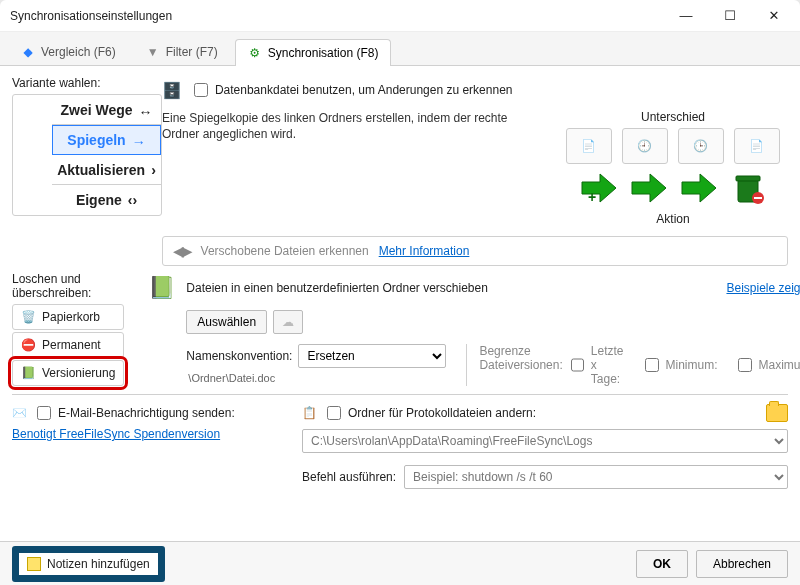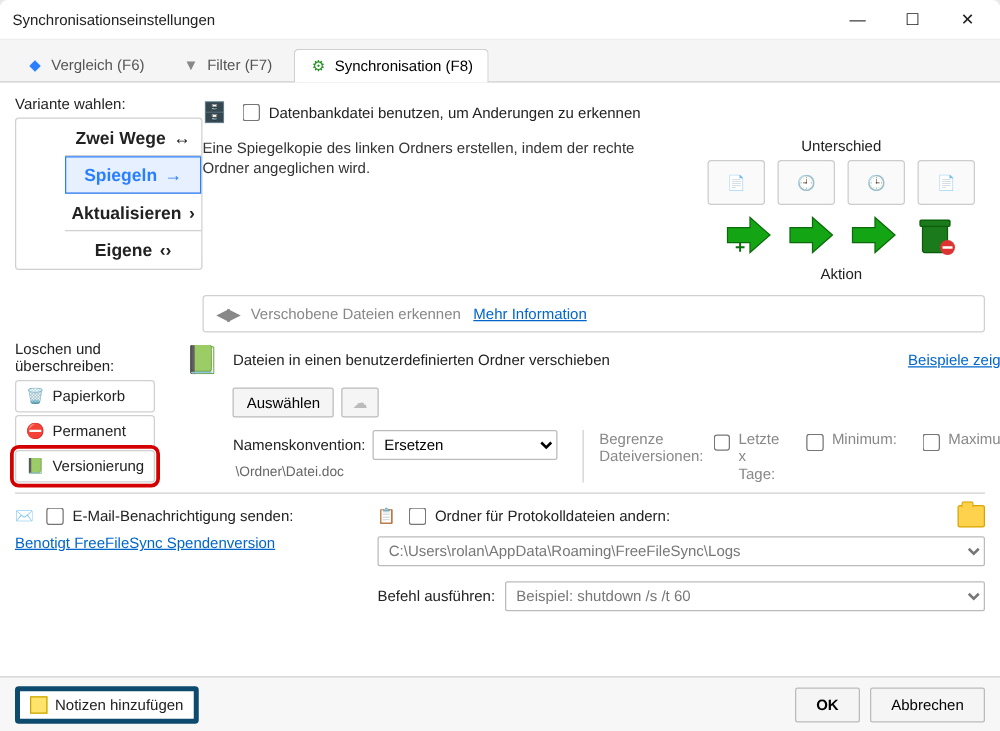--- a/index.html
+++ b/index.html
@@ -180,21 +180,21 @@
     cursor: pointer;
   }
   .cloud-btn { width:30px; display:flex; align-items:center; justify-content:center; }
   .namingrow { display:flex; gap:20px; margin-top:4px; margin-left:40px;}
   .naming-left { display:flex; flex-direction:column; gap:4px; }
   .naming-left .row1 { display:flex; align-items:center; gap:6px;}
   .naming-left .hint { color:#666; font-size:11px; margin-left:2px;}
   .limits { flex:1; border-left:1px solid var(--border); padding-left:12px; display:flex; flex-direction:row; gap:4px;}
   .limits-title { color:#888; }
   .limits-row { display:flex; gap:16px; }
-  .limits-row label { color:#888; display:flex; align-items:flex-start; gap:4px;}
+  .limits-row label { color:#888; display:flex; align-items:center; gap:4px;}
   
   .email-row {
     margin: 8px 12px 0 12px;
     display:flex; gap:10px;
     border-top:1px solid var(--border);
     padding-top:8px;
   }
   .email-left { width:280px; display:flex; flex-direction:column; gap:4px;}
   .email-left .row1 { display:flex; align-items:center; gap:6px;}
   .email-left .row2 a { color: var(--link); text-decoration: underline; font-size:12px; cursor:pointer;}
@@ -212,21 +212,21 @@
   .footer {
     margin-top:auto;
     border-top:1px solid var(--border);
     height:44px;
     display:flex; align-items:center; justify-content:space-between;
     padding: 0 12px;
     background:#f7f7f7;
   }
   .notes-btn {
     display:flex; align-items:center; gap:6px;
-    border:4px solid #0c4a6e; background:#fff; padding:4px 8px; border-radius:3px; cursor:pointer;
+    border:7px solid #0c4a6e; background:#fff; padding:4px 8px; border-radius:3px; cursor:pointer;
   }
   .note-icon { width:14px; height:14px; background:#ffe36b; border:1px solid #c9a600;}
   .footer-right { display:flex; gap:8px;}
   .footer-right .btn { height:28px; padding:0 16px; }
   .ok { font-weight:600; }
   input[type=checkbox]{ width:14px; height:14px; }
 </style>
 </head>
 <body>
 

